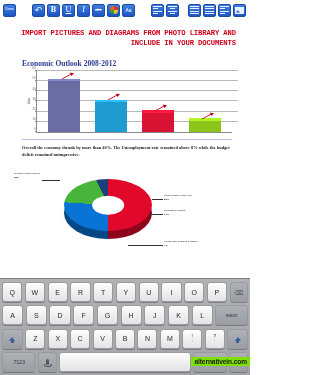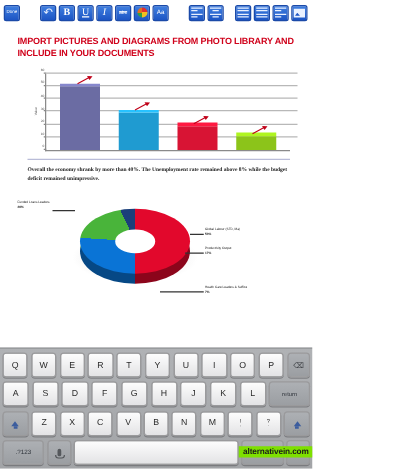--- a/index.html
+++ b/index.html
@@ -66,25 +66,25 @@
   
   #doc {
     height: 258px;
     background: #fff;
     padding: 4px 8px 0 8px;
     overflow: hidden;
     position: relative;
   }
   #headline {
     color: #d0021b;
-    font-family: Liberation Sans, sans-serif;
+    font-family: Liberation Mono, monospace;
     font-weight: bold;
     font-size: 7.2px;
     line-height: 1.45;
-    text-align: left;
+    text-align: right;
     margin: 4px 6px 10px 6px;
     letter-spacing: -0.1px;
   }
 
   
   #chart1 {
     margin: 0 10px 0 14px;
     position: relative;
   }
   #chart1-title {
@@ -389,20 +389,21 @@
   <div class="tb-btn">
     <span class="img-glyph"></span>
   </div>
 </div>
 
 <div id="doc">
 
   <div id="headline">IMPORT PICTURES AND DIAGRAMS FROM PHOTO LIBRARY AND INCLUDE IN YOUR DOCUMENTS</div>
 
   <div id="chart1">
+    <div id="chart1-title">Economic Outlook 2008-2012</div>
     <div id="plot1">
       <div id="ylabel1">Value</div>
       <div id="grid1">
           <div class="grid-line" style="bottom: 0%; border-top: none;"></div>
           <div class="tick-mark" style="bottom: 0%;"></div>
           <div class="tick-lbl" style="bottom: calc(0% - 1px);">0</div>
           <div class="grid-line" style="bottom: 16.6667%;"></div>
           <div class="tick-mark" style="bottom: 16.6667%;"></div>
           <div class="tick-lbl" style="bottom: calc(16.6667% - 1px);">10</div>
           <div class="grid-line" style="bottom: 33.3333%;"></div>

